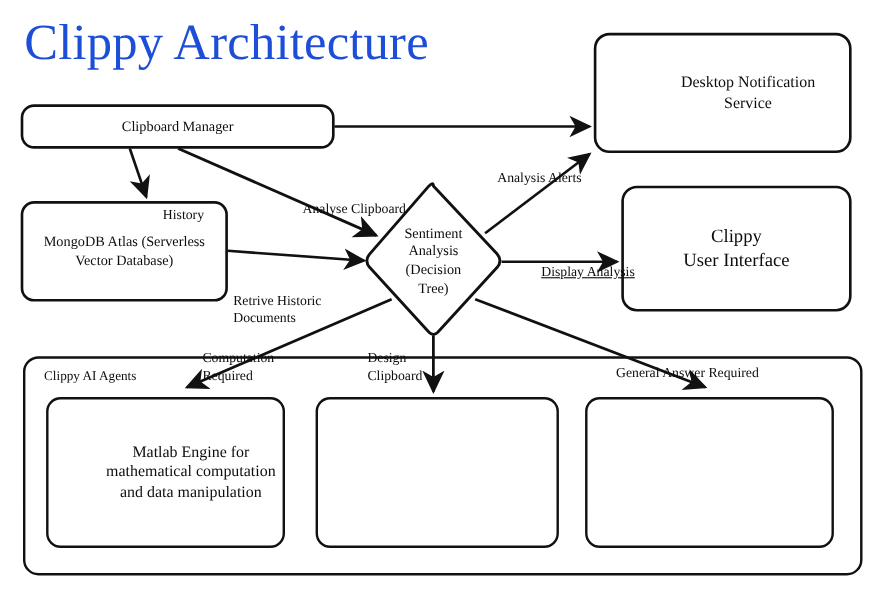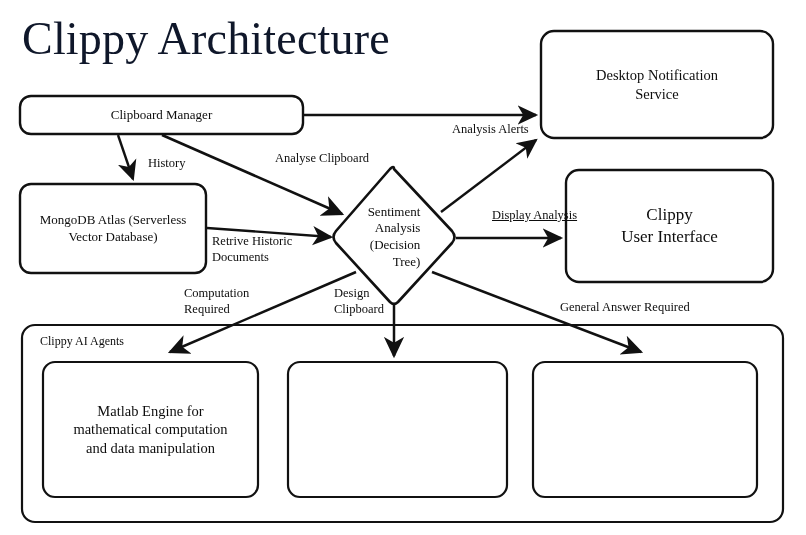--- a/index.html
+++ b/index.html
@@ -33,40 +33,41 @@
     color: #0d0d0d;
     pointer-events: none;
     white-space: pre-line;
   }
   #page-title {
     position: absolute;
     left: 22px;
     top: 16px;
     font-size: 46px;
     letter-spacing: 0.2px;
-    color: #0f172a;
+    color: #1d4ed8;
     line-height: 1;
   }
   .edge-label {
     position: absolute;
     font-size: 12.5px;
     line-height: 1.25;
     color: #0d0d0d;
     text-align: left;
     white-space: pre-line;
     pointer-events: none;
+    margin-top: 32px;
   }
   .group-label {
     position: absolute;
     font-size: 12px;
     color: #0d0d0d;
     pointer-events: none;
   }
   .fs-small { font-size: 13px; }
-  .fs-med   { font-size: 14.5px; }
+  .fs-med   { font-size: 14.5px; margin-left: 23px; }
   .fs-large { font-size: 17px; }
 </style>
 </head>
 <body>
 
 <div id="canvas">
 
   <div id="page-title">Clippy Architecture</div>
 
   <svg id="diagram-svg" viewBox="0 0 806 535" xmlns="http://www.w3.org/2000/svg">
@@ -115,21 +116,21 @@
     <path d="M 394 305 L 394 356" fill="none" stroke="#111111" stroke-width="2.5" marker-end="url(#arrow)"></path>
 
     <path d="M 432 272 L 641 352" fill="none" stroke="#111111" stroke-width="2.5" marker-end="url(#arrow)"></path>
   </svg>
 
   <div class="node-label fs-small" style="left:20px; top:184px; width:186px; height:89px;">MongoDB Atlas (Serverless
 Vector Database)</div>
 
   <div class="node-label fs-small" style="left:20px; top:96px; width:283px; height:38px;">Clipboard Manager</div>
 
-  <div class="node-label fs-small" style="left:344px; top:172px; width:100px; height:130px;text-align:right;">Sentiment
+  <div class="node-label fs-small" style="left:344px; top:172px; width:100px; height:130px;">Sentiment
 Analysis
 (Decision
 Tree)</div>
 
   <div class="node-label fs-med" style="left:541px; top:31px; width:232px; height:107px;">Desktop Notification
 Service</div>
 
   <div class="node-label fs-large" style="left:566px; top:170px; width:207px; height:112px;">Clippy
 User Interface</div>
 

